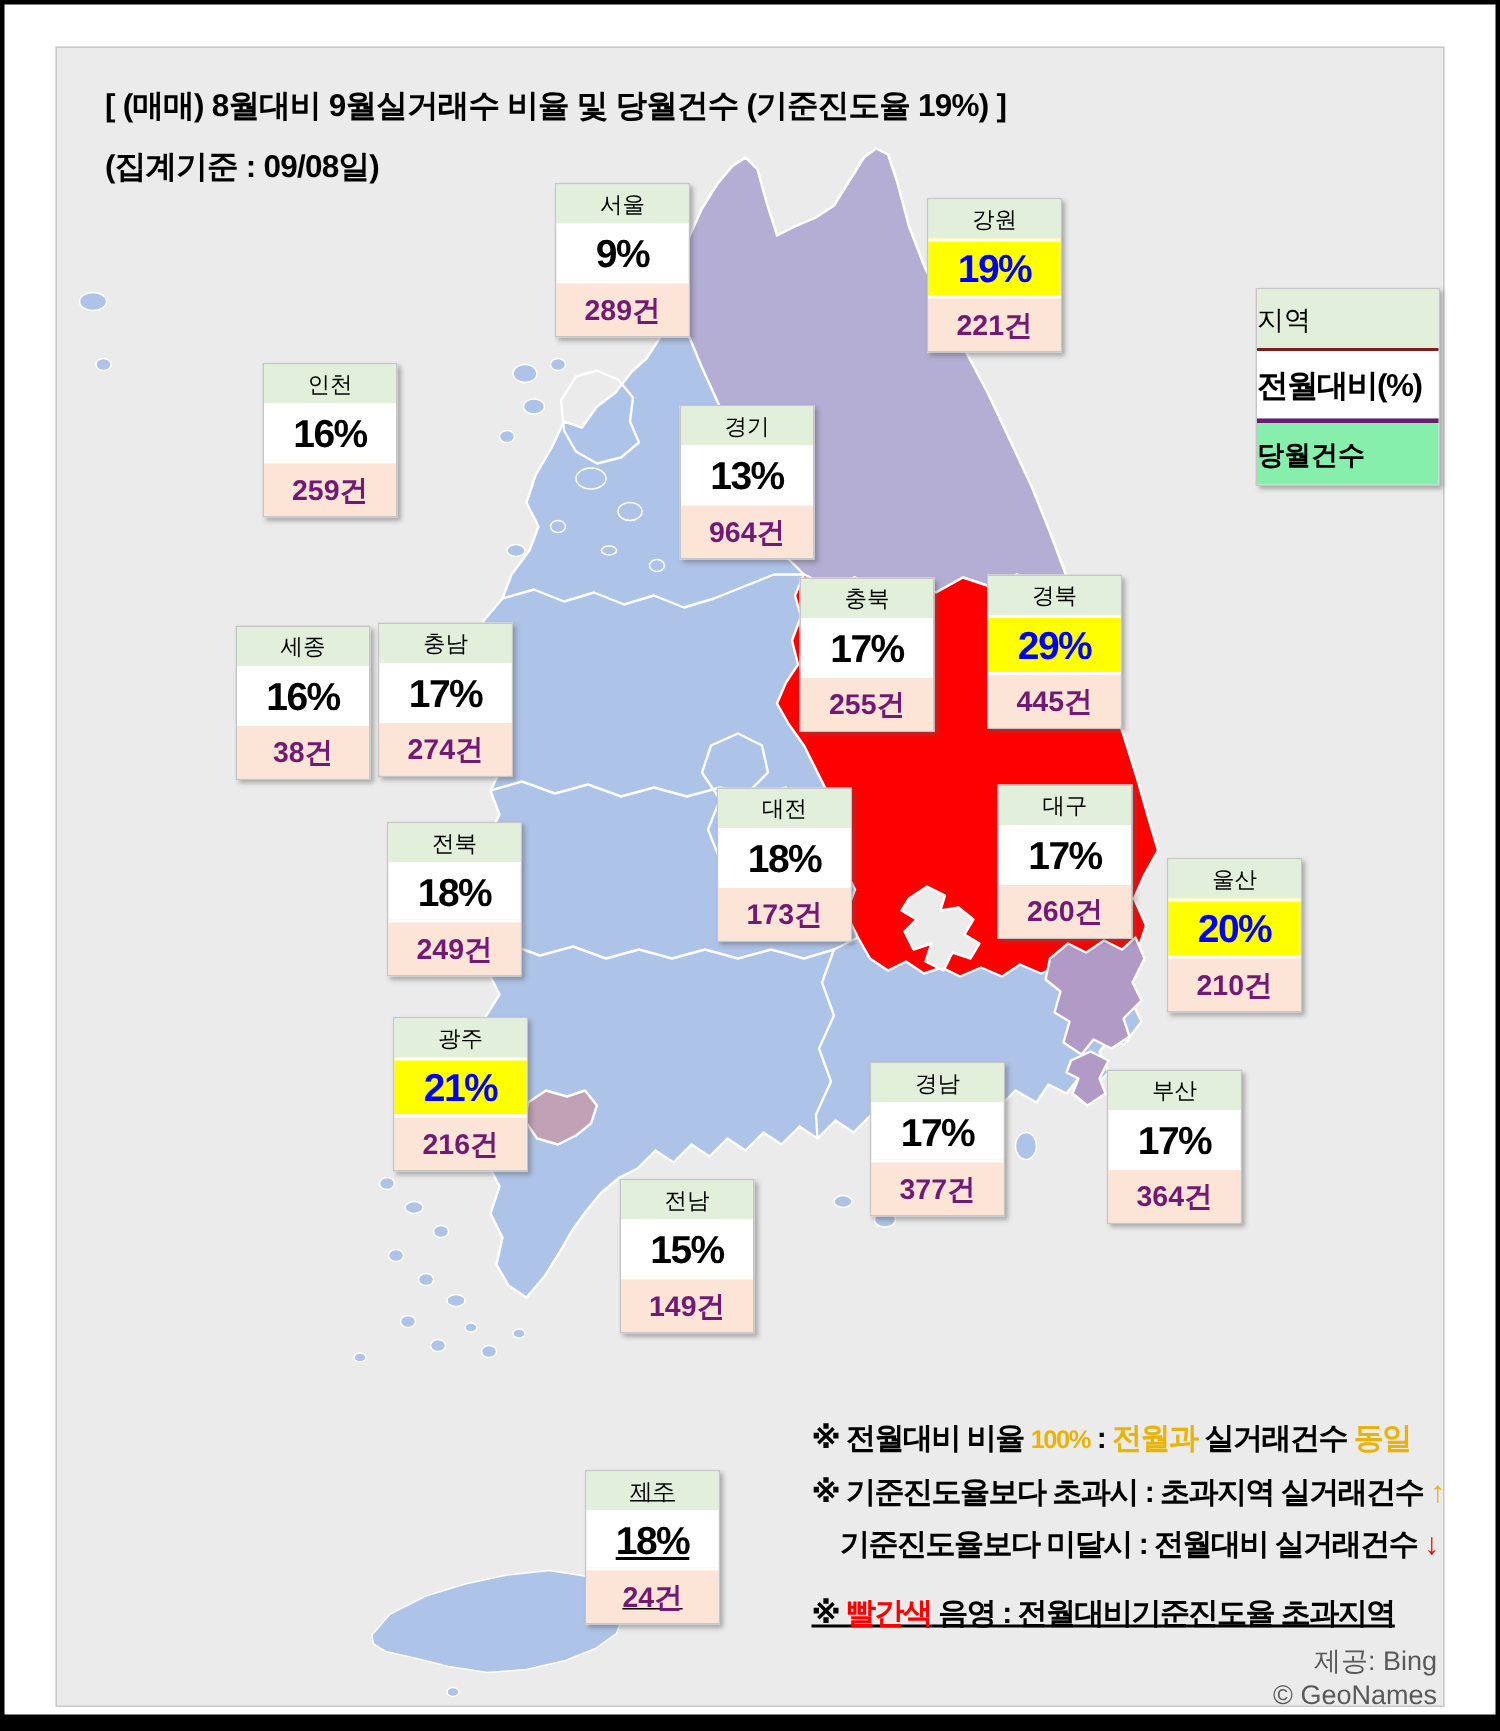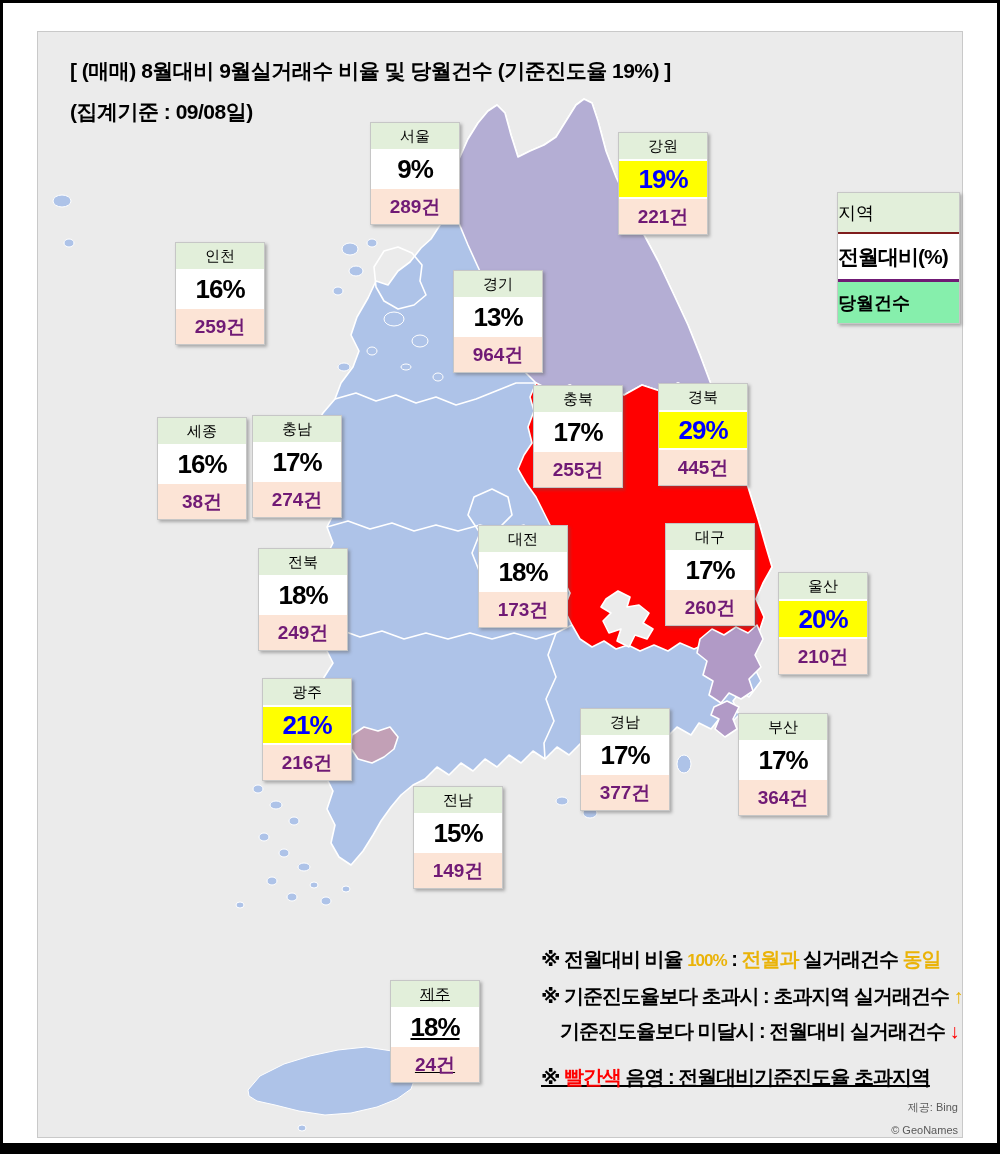--- a/index.html
+++ b/index.html
@@ -28,21 +28,21 @@
 
   
   .notes{position:absolute;left:541px;top:946px;font-size:20px;font-weight:bold;color:#000;letter-spacing:-1px;white-space:nowrap;}
   .notes .ln{margin-bottom:9px;line-height:26px;}
   .notes .ln.indent{padding-left:19px;}
   .notes .ln.gap{margin-top:20px;text-decoration:underline;}
   .blue{color:#eab308;}
   .red{color:#ff0000;}
   .small-pct{font-size:17px;}
 
-  .attribution{position:absolute;right:42px;top:1096px;text-align:right;font-size:11px;color:#595959;line-height:23px;font-weight:normal;}
+  .attribution{position:absolute;right:42px;top:1096px;text-align:right;font-size:18px;color:#595959;line-height:23px;font-weight:normal;}
 </style>
 </head>
 <body>
 
 <div class="paper"></div>
 <div class="panel"></div>
 
 <svg class="map-svg" viewBox="0 0 1000 1154" aria-hidden="true">
   <g stroke="#ffffff" stroke-width="1.6" stroke-linejoin="round">
 

